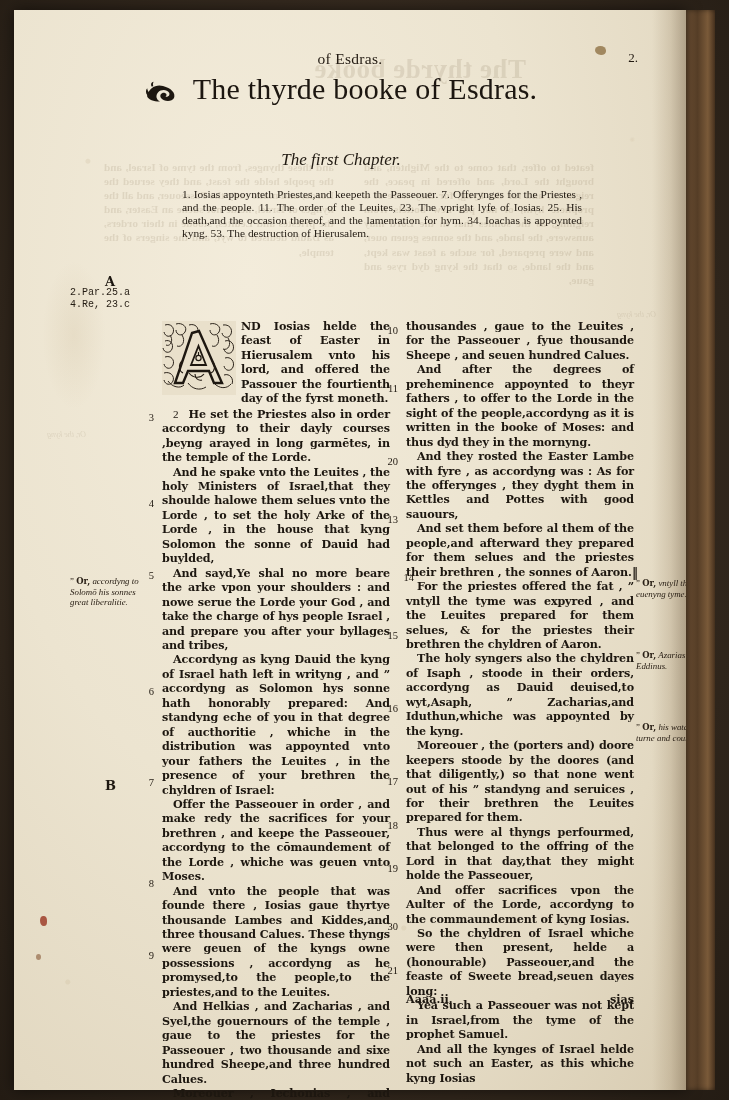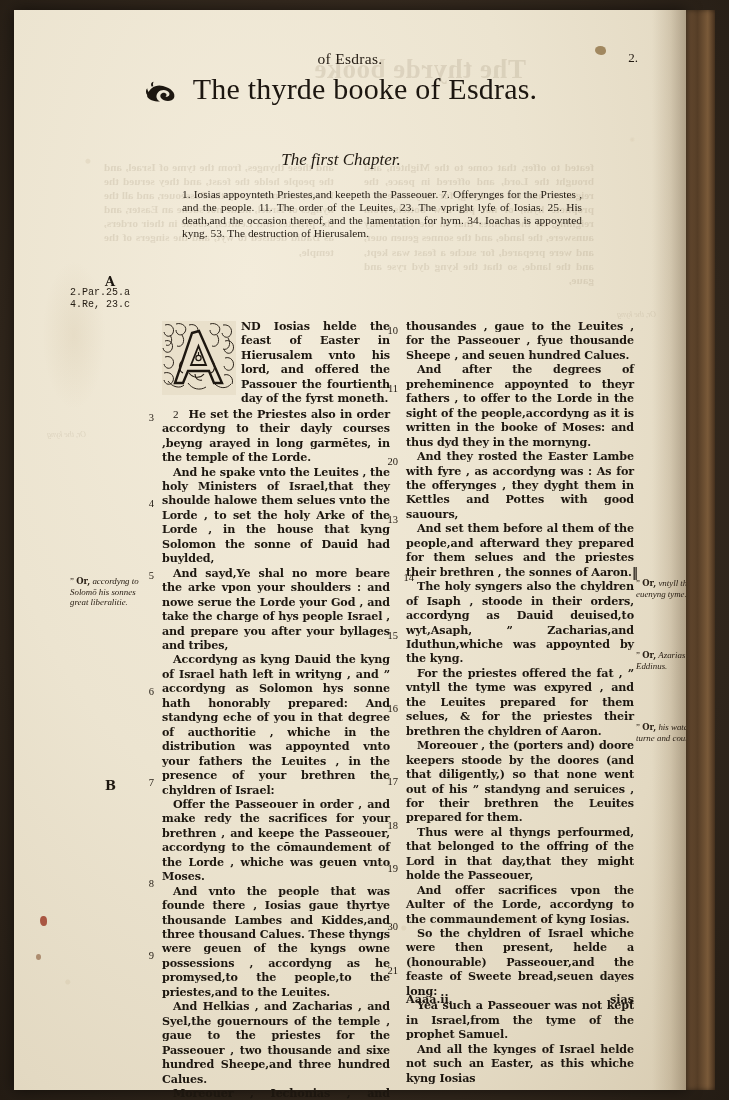--- a/index.html
+++ b/index.html
@@ -450,22 +450,22 @@
       <p><span>And vnto the people that was founde there ,  Iosias gaue thyrtye thousande Lambes and Kiddes,and three thousand Calues.  These thyngs were geuen of the kyngs owne possessions , accordyng as he promysed,to the people,to the priestes,and to the Leuites.</span></p>
       <p><span>And Helkias , and Zacharias , and Syel,the gouernours of the temple , gaue to the priestes for the Passeouer , two thousande and sixe hundred Sheepe,and three hundred Calues.</span></p>
       <p><span>Moreouer , Iechonias , and Samaias, &amp; Nathanael his brother , and Sabias, and Ochiel, and Iorā, captaynes ouer</span></p>
     </div>
 
     <div class="col right">
       <p class="noind"><span>thousandes , gaue to the Leuites , for the Passeouer , fyue thousande Sheepe , and seuen hundred Calues.</span></p>
       <p><span>And after the degrees of preheminence appoynted to theyr fathers , to offer to the Lorde in the sight of the people,accordyng as it is written in the booke of Moses: and thus dyd they in the mornyng.</span></p>
       <p><span>And they rosted the Easter Lambe with fyre , as accordyng was : As for the offerynges , they dyght them in Kettles and Pottes with good sauours,</span></p>
       <p><span>And set them before al them of the people,and afterward they prepared for them selues and the priestes their brethren , the sonnes of Aaron.</span></p>
+      <p><span>For the priestes offered the fat , ” vntyll the tyme was expyred , and the Leuites prepared for them selues, &amp; for the priestes their brethren the chyldren of Aaron.</span></p>
       <p><span>The holy syngers also the chyldren of Isaph , stoode in their orders, accordyng as Dauid deuised,to wyt,Asaph, ” Zacharias,and Iduthun,whiche was appoynted by the kyng.</span></p>
-      <p><span>For the priestes offered the fat , ” vntyll the tyme was expyred , and the Leuites prepared for them selues, &amp; for the priestes their brethren the chyldren of Aaron.</span></p>
       <p><span>Moreouer , the (porters and) doore keepers stoode by the doores (and that diligently,) so that none went out of his ” standyng and seruices , for their brethren the Leuites prepared for them.</span></p>
       <p><span>Thus were al thyngs perfourmed, that belonged to the offring of the Lord in that day,that they might holde the Passeouer,</span></p>
       <p><span>And offer sacrifices vpon the Aulter of the Lorde, accordyng to the commaundement of kyng Iosias.</span></p>
       <p><span>So the chyldren of Israel whiche were then present, helde a (honourable) Passeouer,and the feaste of Sweete bread,seuen dayes long:</span></p>
       <p><span>Yea such a Passeouer was not kept in Israel,from the tyme of the prophet Samuel.</span></p>
       <p><span>And all the kynges of Israel helde not such an Easter, as this whiche kyng Iosias</span></p>
     </div>
 
     <div class="footline">
       <span class="sigcenter">Aaaa.ii.</span>

